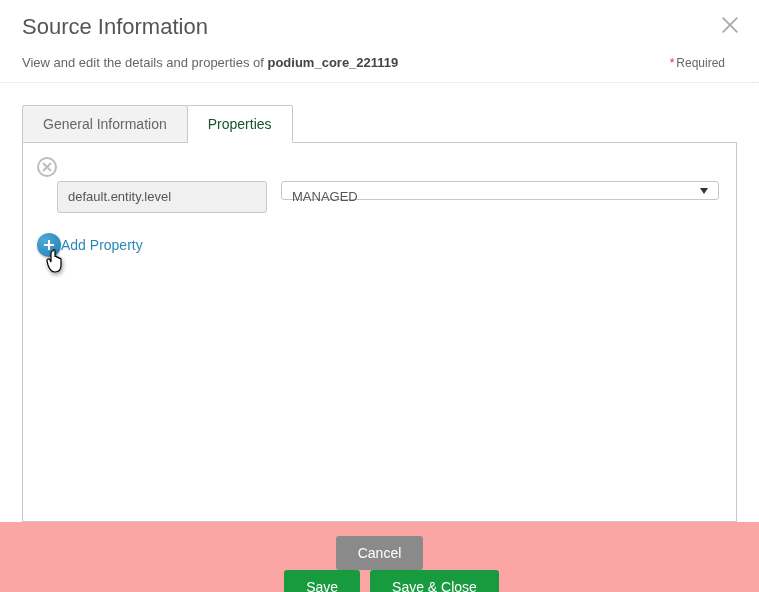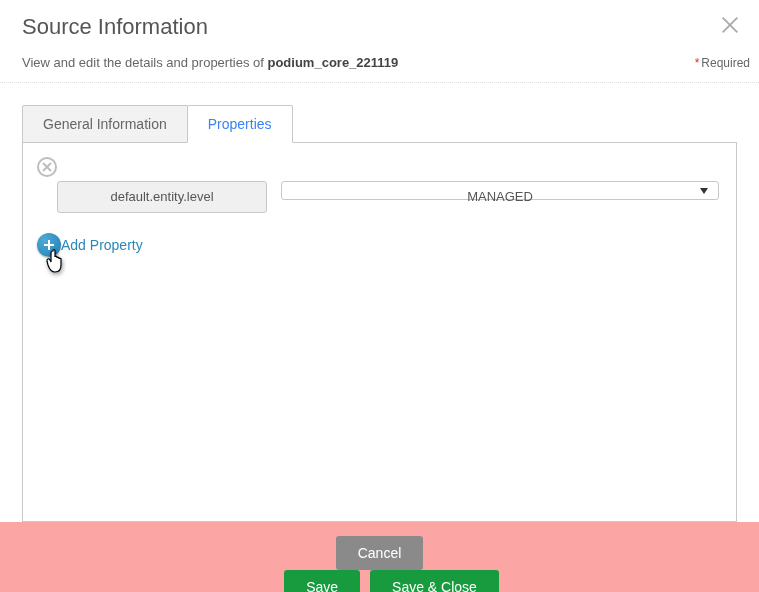--- a/index.html
+++ b/index.html
@@ -36,21 +36,21 @@
   .close-icon {
     position: absolute;
     top: 14px; right: 18px;
     width: 22px; height: 22px;
     cursor: pointer;
     color: #aaa;
   }
   .close-icon svg { width: 100%; height: 100%; }
   .required {
     position: absolute;
-    bottom: 12px; right: 9px;
+    bottom: 12px; right: 34px;
     font-size: 12px;
     color: #666;
   }
   .required .star { color: #d9302a; margin-right: 2px; }
 
   .body {
     flex: 1;
     padding: 22px 22px 0 22px;
   }
 
@@ -68,30 +68,29 @@
     color: #666;
     background: #f2f2f2;
     cursor: pointer;
     margin-right: -1px;
     border-top-left-radius: 2px;
     border-top-right-radius: 2px;
   }
   .tab.active {
     background: #fff;
     border-bottom-color: #fff;
-    color: #3b82f6;
+    color: #14532d;
   }
 
   .tab-panel {
     border: 1px solid #c8c8c8;
     margin-top: -1px;
     padding: 14px 17px 20px 14px;
     height: 380px;
     position: relative;
-    text-align: center;
   }
 
   .remove-row {
     width: 20px; height: 20px;
     border: 2px solid #bdbdbd;
     border-radius: 50%;
     color: #bdbdbd;
     display: flex; align-items: center; justify-content: center;
     cursor: pointer;
     margin-bottom: 4px;

